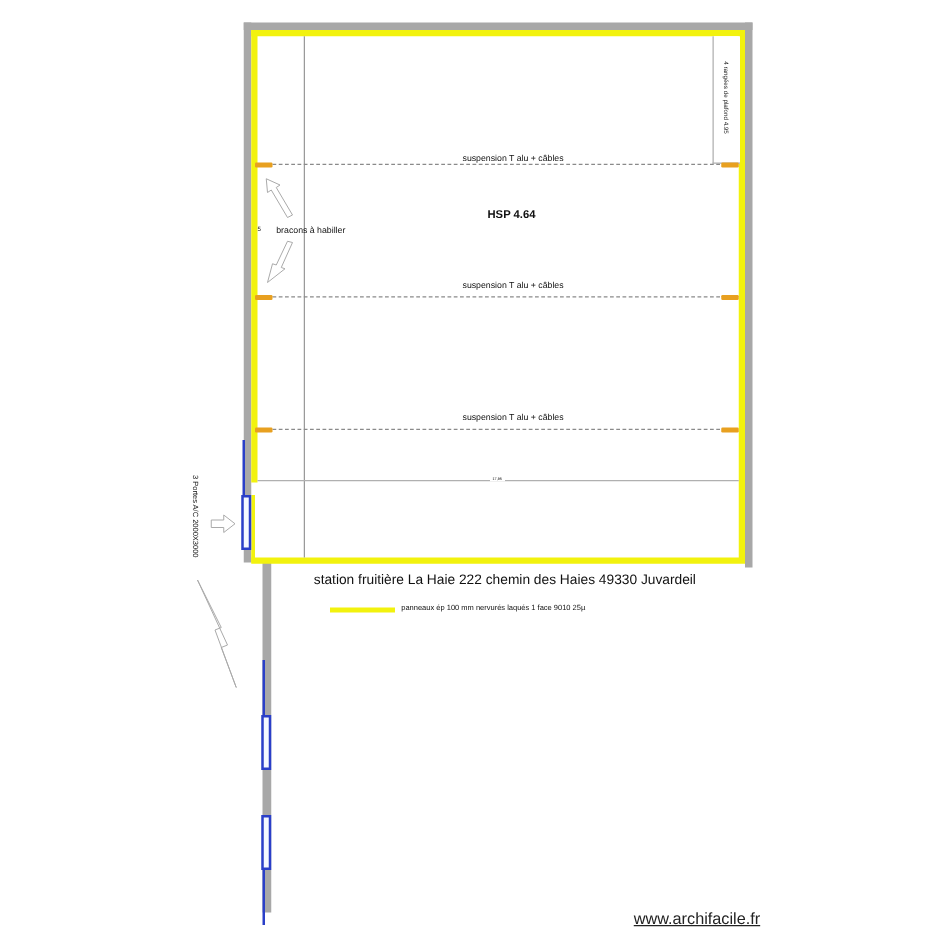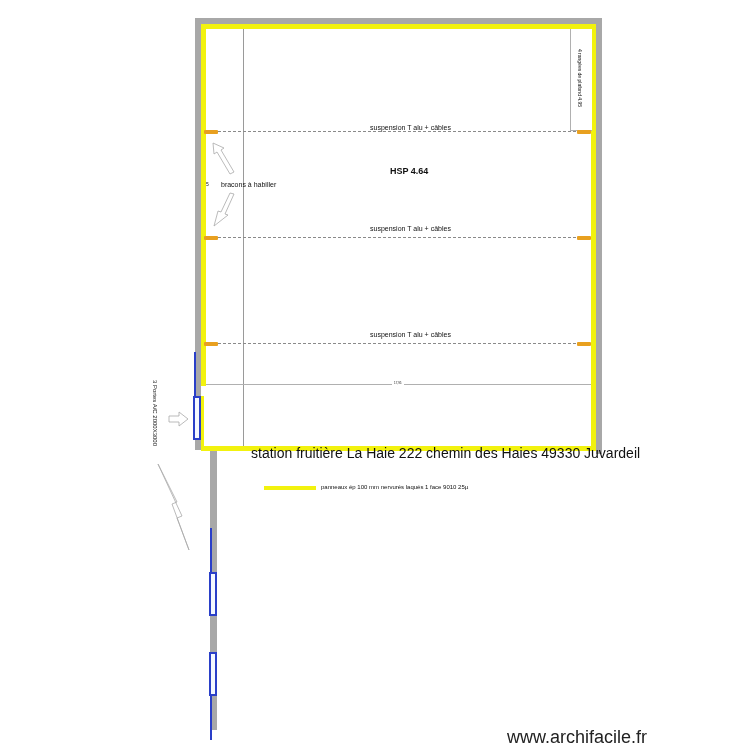--- a/index.html
+++ b/index.html
@@ -70,18 +70,18 @@
 
 <svg class="abs" style="left:155px;top:462px;" width="40" height="92" viewBox="0 0 40 92">
   <path d="M3 2 L22 40 L17 42 L34 88 L22 56 L27 54 Z" fill="#fff" stroke="#aaa" stroke-width="0.8"></path>
 </svg>
 
 <div class="bline" style="left:210px;top:528px;height:44px;"></div>
 <div class="door" style="left:209px;top:572px;width:8px;height:44px;"></div>
 <div class="door" style="left:209px;top:652px;width:8px;height:44px;"></div>
 <div class="bline" style="left:210px;top:696px;height:44px;"></div>
 
-<div class="lbl" style="left:251px;top:445px;font-size:14px;">station fruitière La Haie 222 chemin des Haies 49330 Juvardeil</div>
+<div class="lbl" style="left:251px;top:458px;font-size:11px;">station fruitière La Haie 222 chemin des Haies 49330 Juvardeil</div>
 
 <div class="abs" style="left:264px;top:486px;width:52px;height:4px;background:#f2f20e;"></div>
 <div class="lbl" style="left:321px;top:484px;font-size:6px;">panneaux ép 100 mm nervurés laqués 1 face 9010 25µ</div>
 
-<div class="lbl" style="left:507px;top:727px;font-size:18px;color:#222;">www.archifacile.fr</div>
+<div class="lbl" style="left:507px;top:727px;font-size:13px;color:#222;text-decoration:underline;">www.archifacile.fr</div>
 
 </body></html>

